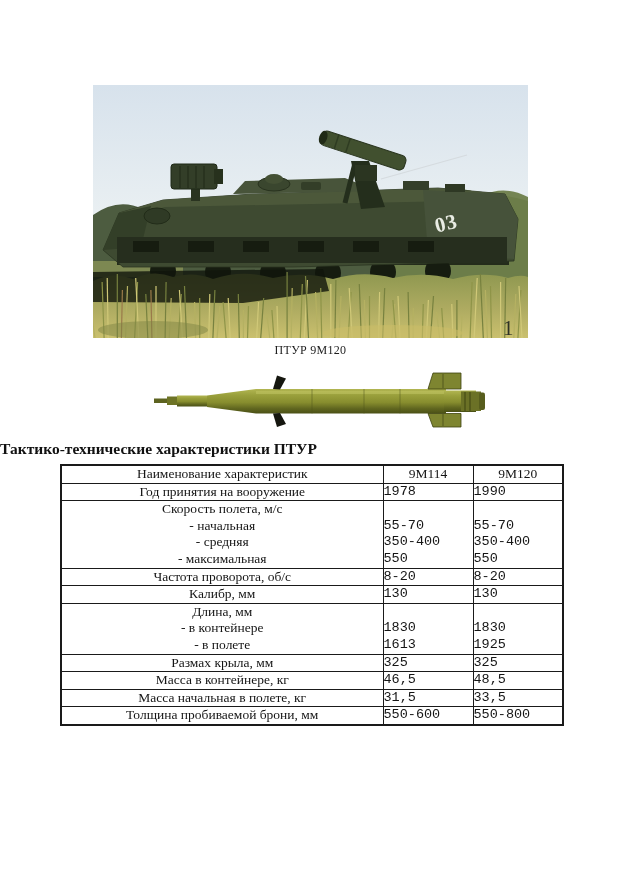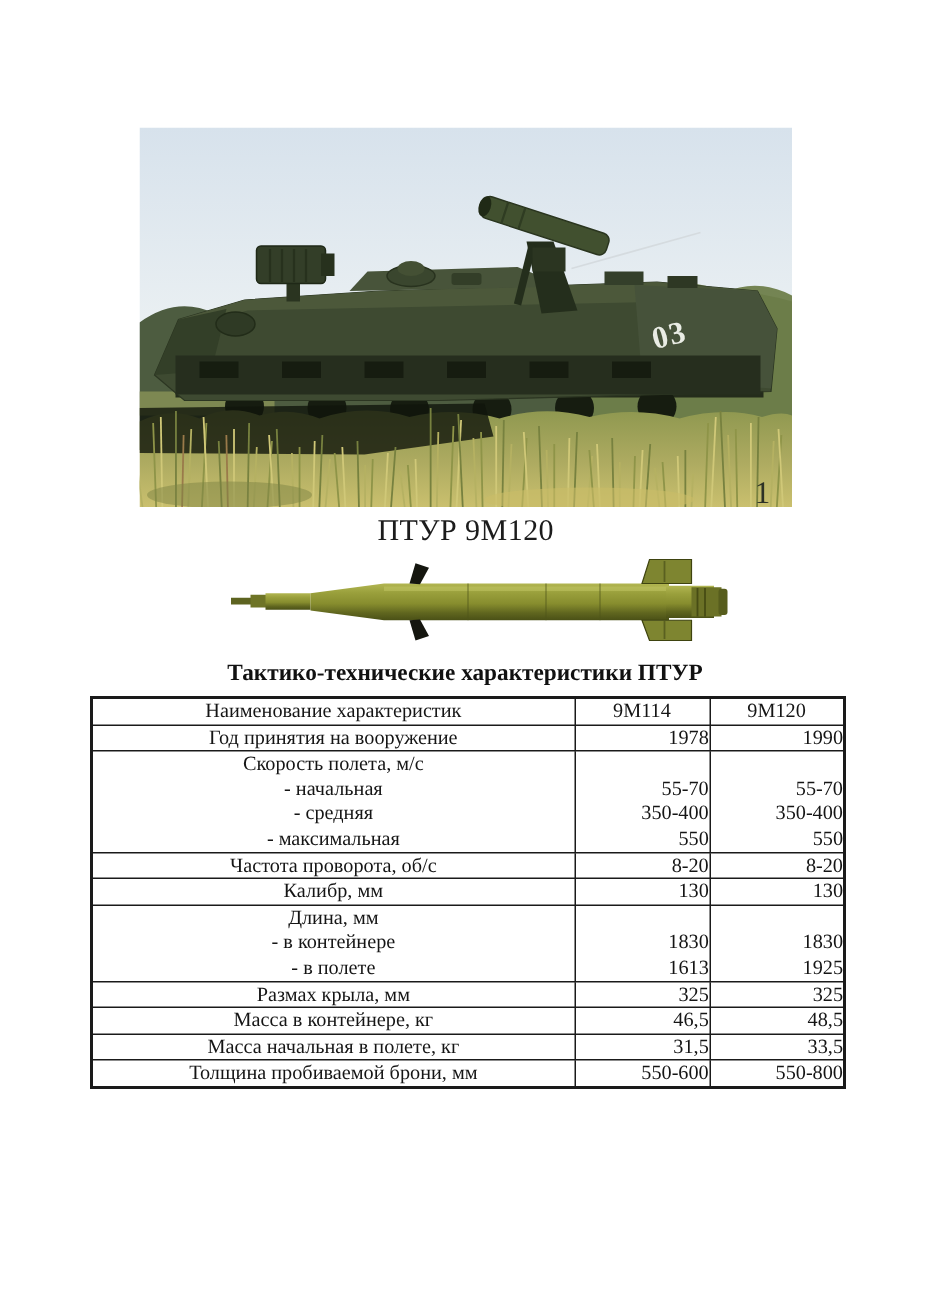--- a/index.html
+++ b/index.html
@@ -3,36 +3,36 @@
 <meta charset="utf-8">
 <style>
   html,body{margin:0;padding:0;background:#ffffff;}
   body{width:620px;height:876px;font-family:"Liberation Serif","DejaVu Serif",serif;color:#151515;}
   .page{position:relative;width:620px;height:876px;background:#ffffff;overflow:hidden;}
 
   .photo{position:absolute;left:93px;top:85px;width:435px;height:253px;}
   .photo svg{display:block;}
 
   .caption{position:absolute;left:93px;top:343px;width:435px;text-align:center;
-           font-size:20px;letter-spacing:.3px;color:#1c1c1c;}
+           font-size:12px;letter-spacing:.3px;color:#1c1c1c;}
 
   .missile{position:absolute;left:154px;top:372px;width:332px;height:56px;}
 
-  .table-title{position:absolute;left:0;top:440px;width:620px;margin:0;text-align:center;
+  .table-title{position:absolute;left:0;top:440px;width:620px;margin:0;text-align:left;
                font-size:15.5px;font-weight:bold;color:#111;}
 
   table.spec{position:absolute;left:60px;top:464px;width:502px;border-collapse:collapse;
              table-layout:fixed;border:2px solid #1a1a1a;}
   table.spec th, table.spec td{border:1px solid #1a1a1a;font-size:13.5px;line-height:16.6px;
              font-weight:normal;vertical-align:top;padding:0;color:#151515;}
   table.spec col.c-name{width:322px;}
   table.spec col.c-val{width:90px;}
   th.hdr{text-align:center;}
   td.label{text-align:center;padding-left:4px;padding-right:2px;}
-  td.val{text-align:right;}
+  td.val{text-align:left;font-family:Liberation Mono, monospace;}
   .line{height:16.6px;white-space:nowrap;overflow:hidden;}
 </style>
 </head>
 <body>
 
 <div class="page">
 
   <figure class="photo" style="margin:0">
     <svg width="435" height="253" viewBox="0 0 435 253">
       <defs>

